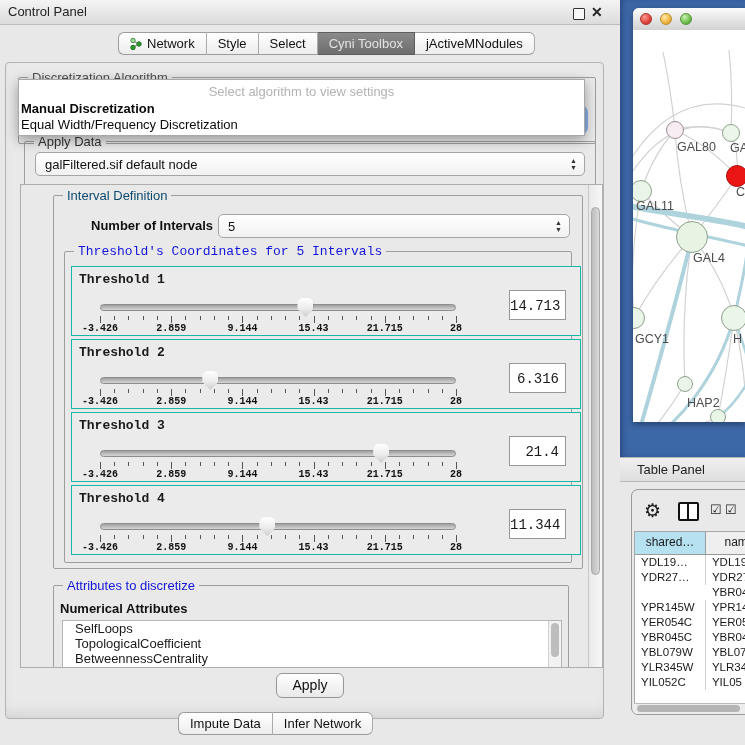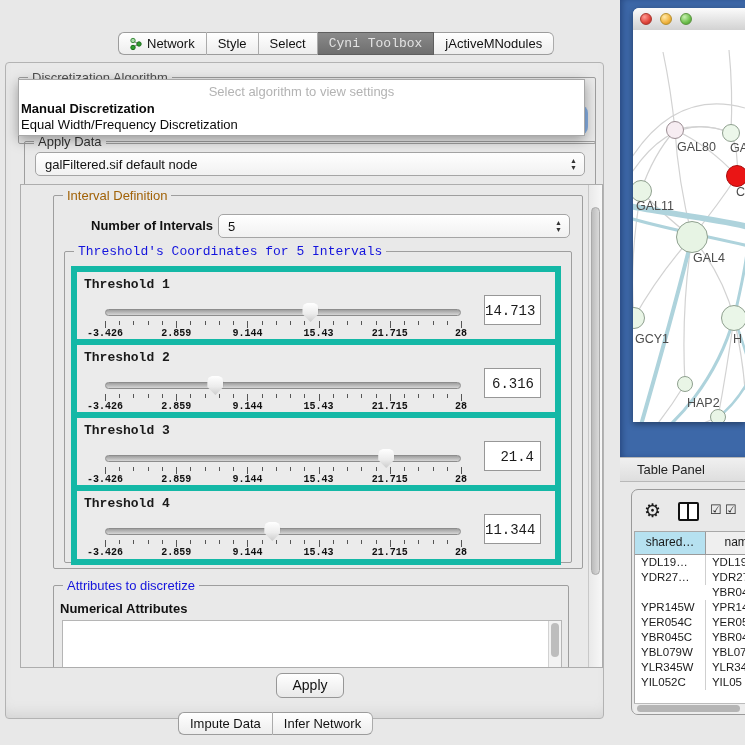--- a/index.html
+++ b/index.html
@@ -7,46 +7,46 @@
   
   #left-panel{position:absolute;left:0;top:0;width:620px;height:745px;background:#e8e8e8;}
   .titlebar{position:absolute;left:0;top:0;width:620px;height:24px;background:linear-gradient(#f4f4f4,#dcdcdc);border-bottom:1px solid #bdbdbd;}
   .titlebar .tb-title{position:absolute;left:8px;top:4px;font-size:13px;color:#222;}
   .float-btn{position:absolute;left:573px;top:8px;width:10px;height:10px;border:1.6px solid #333;border-radius:1px;background:#f8f8f8;}
   .close-btn{position:absolute;left:591px;top:3px;font-size:14px;font-weight:bold;color:#222;line-height:18px;}
   .seg-row{position:absolute;display:flex;margin-left:32px;}
   .seg-btn{height:21px;padding:0 11px;background:linear-gradient(#ffffff,#ededed);border-top:1px solid #9c9c9c;border-bottom:1px solid #9c9c9c;border-right:1px solid #ababab;font-size:13px;display:flex;align-items:center;gap:5px;color:#111;white-space:nowrap;}
   .seg-btn:first-child{border-left:1px solid #9c9c9c;border-radius:6px 0 0 6px;}
   .seg-btn:last-child{border-radius:0 6px 6px 0;}
-  .seg-btn.sel{background:linear-gradient(#8a8a8a,#6e6e6e);color:#e3e3e3;border-color:#5e5e5e;font-family:Liberation Mono, monospace;}
+  .seg-btn.sel{background:linear-gradient(#8a8a8a,#6e6e6e);color:#e3e3e3;border-color:#5e5e5e;}
   #top-tabs{left:86px;top:32px;}
   #bottom-tabs{left:146px;top:712px;text-align:right;}
   .content-panel{position:absolute;left:5px;top:62px;width:597px;height:655px;background:#e9e9e9;border:1px solid #b3b3b3;border-radius:4px;box-shadow:inset 0 -12px 14px -8px #d2d2d2;}
   
   .group{position:absolute;border:1px solid #9e9e9e;border-radius:2px;}
   .gtitle{position:absolute;top:-8px;left:9px;background:#e9e9e9;padding:0 4px;font-size:13px;line-height:15px;white-space:nowrap;}
-  .gtitle.green{color:#a16207;}
+  .gtitle.green{color:#0c4a6e;}
   .gtitle.blue{color:#1414dd;}
   .gtitle.gray{color:#4f4f4f;}
   
   .combo{position:absolute;height:24px;background:linear-gradient(#ffffff,#f1f1f1);border:1px solid #a5a5a5;border-radius:5px;font-size:13px;line-height:24px;padding-left:9px;box-sizing:border-box;color:#111;}
   .combo .stepper{position:absolute;right:7px;top:4px;font-size:7px;line-height:7px;color:#333;text-align:center;}
   .combo.focusring{box-shadow:0 0 0 3px rgba(100,155,225,.75);border-color:#6a9fd8;}
   
   .popup{position:absolute;left:12px;top:78px;width:565px;height:55px;background:#ffffff;border:1px solid #a8a8a8;box-shadow:0 4px 12px rgba(0,0,0,.35);z-index:30;}
   .popup .hint{position:absolute;left:0;right:0;top:4px;text-align:center;color:#b3b3b3;font-size:13px;}
   .popup .opt{position:absolute;left:2px;font-size:13px;color:#0a0a0a;white-space:nowrap;}
   .popup .opt.b{font-weight:bold;}
   
   .scrollpane{position:absolute;left:14px;top:121px;width:581px;height:482px;border:1px solid #adadad;background:#e9e9e9;overflow:hidden;}
   .vsb{position:absolute;right:0;top:0;bottom:0;width:13px;background:linear-gradient(90deg,#e9e9e9,#f7f7f7);border-left:1px solid #c8c8c8;}
   .vsb .thumb{position:absolute;right:2px;top:22px;width:9px;height:368px;border-radius:5px;background:linear-gradient(90deg,#bcbcbc,#dadada);border:1px solid #a9a9a9;box-sizing:border-box;}
   .bold-label{position:absolute;font-size:13px;font-weight:bold;color:#111;white-space:nowrap;}
   
-  .threshold-panel{position:absolute;left:6px;width:478px;height:68px;background:#ebebeb;border:6px solid #14b8a6;}
+  .threshold-panel{position:absolute;left:6px;width:478px;height:68px;background:#ebebeb;border:1px solid #14b8a6;padding-left:30px;}
   .t-label{position:absolute;left:7px;top:5px;font-size:13px;font-weight:bold;}
   .t-track{position:absolute;left:28px;top:37px;width:356px;height:7px;border-radius:4px;background:linear-gradient(#9f9f9f,#d6d6d6);border:1px solid #8d8d8d;box-sizing:border-box;}
   .tick{position:absolute;width:1px;background:#555;}
   .tick.minor{top:49px;height:4px;}
   .tick.major{top:49px;height:7px;}
   .tick-label{position:absolute;top:56px;width:60px;text-align:center;font-size:10px;font-weight:bold;color:#111;}
   .slider-handle{position:absolute;top:31px;width:16px;height:19px;background:linear-gradient(180deg,#ffffff 0%,#ececec 55%,#cccccc 100%);clip-path:polygon(28% 0,72% 0,93% 9%,100% 30%,100% 58%,50% 100%,0 58%,0 30%,7% 9%);filter:drop-shadow(0 0 1px #777);}
   .t-value{position:absolute;right:14px;top:23px;width:57px;height:30px;background:#fff;border:1px solid #979797;font-size:14px;text-align:right;line-height:30px;padding-right:6px;box-sizing:border-box;}
   
   .listbox{position:absolute;left:8px;top:34px;width:498px;height:52px;background:#ffffff;border:1px solid #b5b5b5;overflow:hidden;}
@@ -82,20 +82,25 @@
   .tbl-cell{box-sizing:border-box;font-size:11.5px;line-height:15px;padding-left:6px;border-right:1px solid #cfcfcf;overflow:hidden;white-space:nowrap;}
   .hsb{position:absolute;left:2px;right:2px;bottom:0;height:10px;background:#ededed;border-top:1px solid #bbb;}
   .hsb .thumb{position:absolute;left:3px;top:1px;width:103px;height:7px;border-radius:4px;background:#b5b5b5;}
 </style>
 </head>
 <body>
 
 <div id="root">
 
   <div id="left-panel">
+    <div class="titlebar">
+      <span class="tb-title">Control Panel</span>
+      <span class="float-btn"></span>
+      <span class="close-btn">✕</span>
+    </div>
     <div id="top-tabs" class="seg-row">
         <div class="seg-btn">
           <svg width="12" height="14" viewBox="0 0 12 14">
             <line x1="3" y1="4" x2="9" y2="7" stroke="#7a7a7a"></line>
             <line x1="3" y1="10" x2="9" y2="7" stroke="#7a7a7a"></line>
             <circle cx="3" cy="3.5" r="2.2" fill="#a9d9a9" stroke="#3f8f3f"></circle>
             <circle cx="3" cy="10.5" r="2.2" fill="#2f9e2f" stroke="#1d6e1d"></circle>
             <circle cx="9" cy="7" r="2.2" fill="#2f9e2f" stroke="#1d6e1d"></circle>
           </svg>
           <span>Network</span>
@@ -302,20 +307,25 @@
                   <div class="slider-handle" style="left: 187.318px;"></div>
                   <div class="t-value">11.344</div>
                 </div>
               </div>
           </div>
         </div>
         <div class="group" style="left:32px;top:400px;width:514px;height:100px;">
           <span class="gtitle blue">Attributes to discretize</span>
           <span class="bold-label" style="left:6px;top:15px;">Numerical Attributes</span>
           <div class="listbox">
+            <div id="attr-items">
+                <div class="list-item">SelfLoops</div>
+                <div class="list-item">TopologicalCoefficient</div>
+                <div class="list-item">BetweennessCentrality</div>
+              </div>
             <div class="lsb">
                 <div class="thumb"></div>
               </div>
           </div>
         </div>
         <div class="vsb">
             <div class="thumb"></div>
           </div>
       </div>
 

